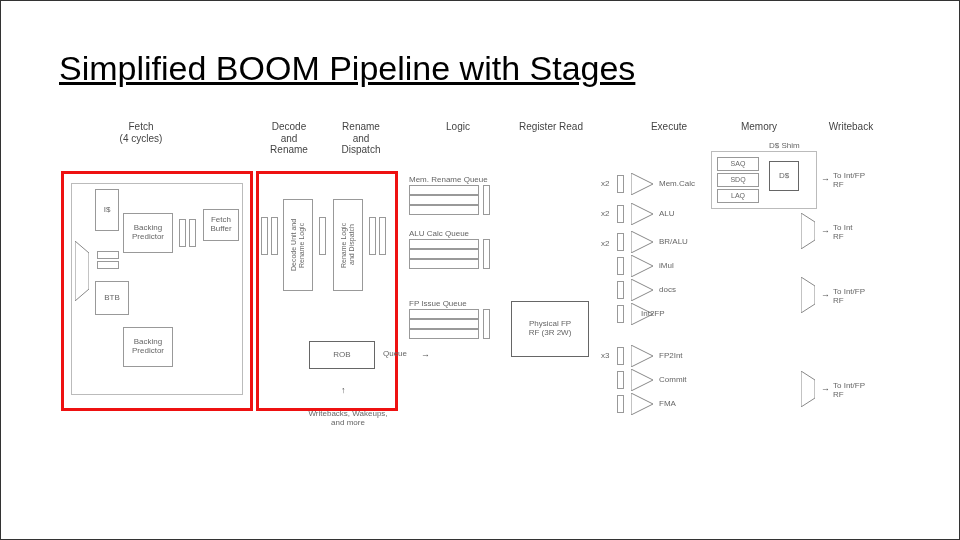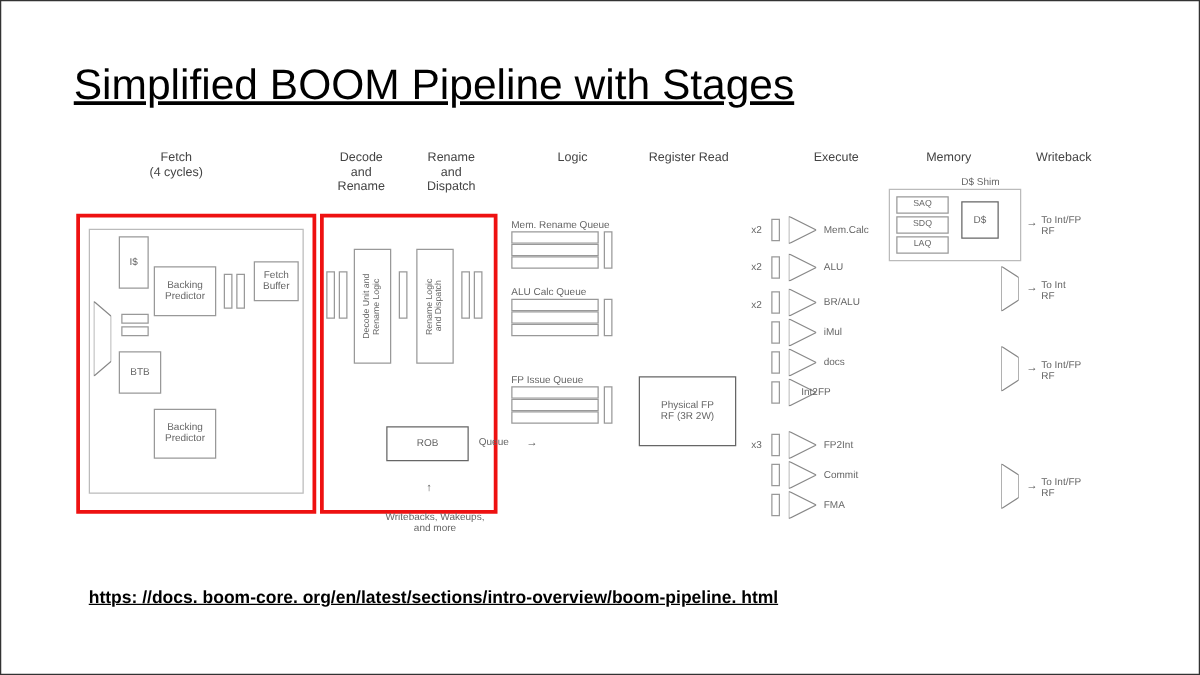--- a/index.html
+++ b/index.html
@@ -166,15 +166,14 @@
       </svg>
   <svg class="mux" style="left:740px;top:156px" width="14" height="36">
         <polygon points="0,0 14,9 14,27 0,36" fill="#fff" stroke="#888"></polygon>
       </svg>
   <svg class="mux" style="left:740px;top:250px" width="14" height="36">
         <polygon points="0,0 14,9 14,27 0,36" fill="#fff" stroke="#888"></polygon>
       </svg>
 
 </div>
 
-<a class="url">https: //docs. boom-core. org/en/latest/sections/intro-overview/boom-pipeline. html</a>
 
 </div>
 
 </body></html>

